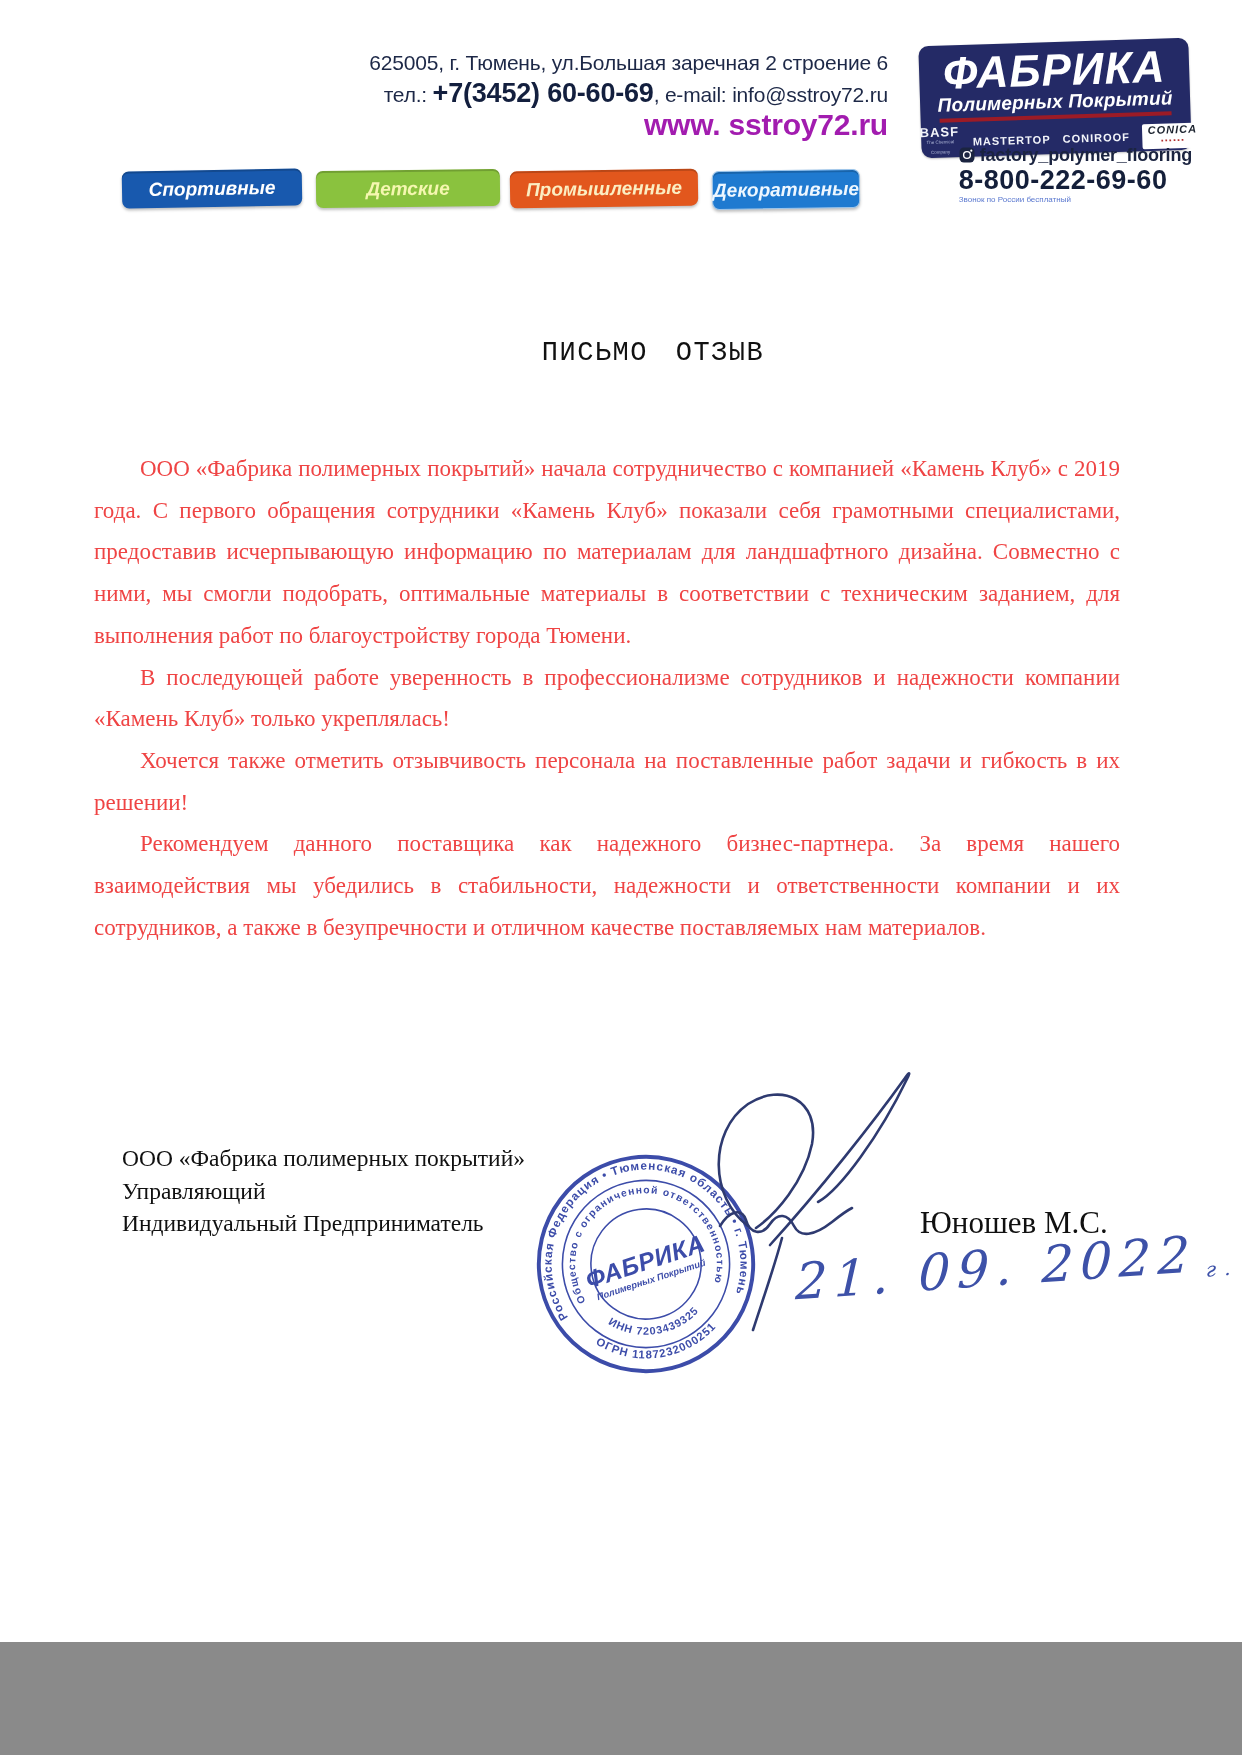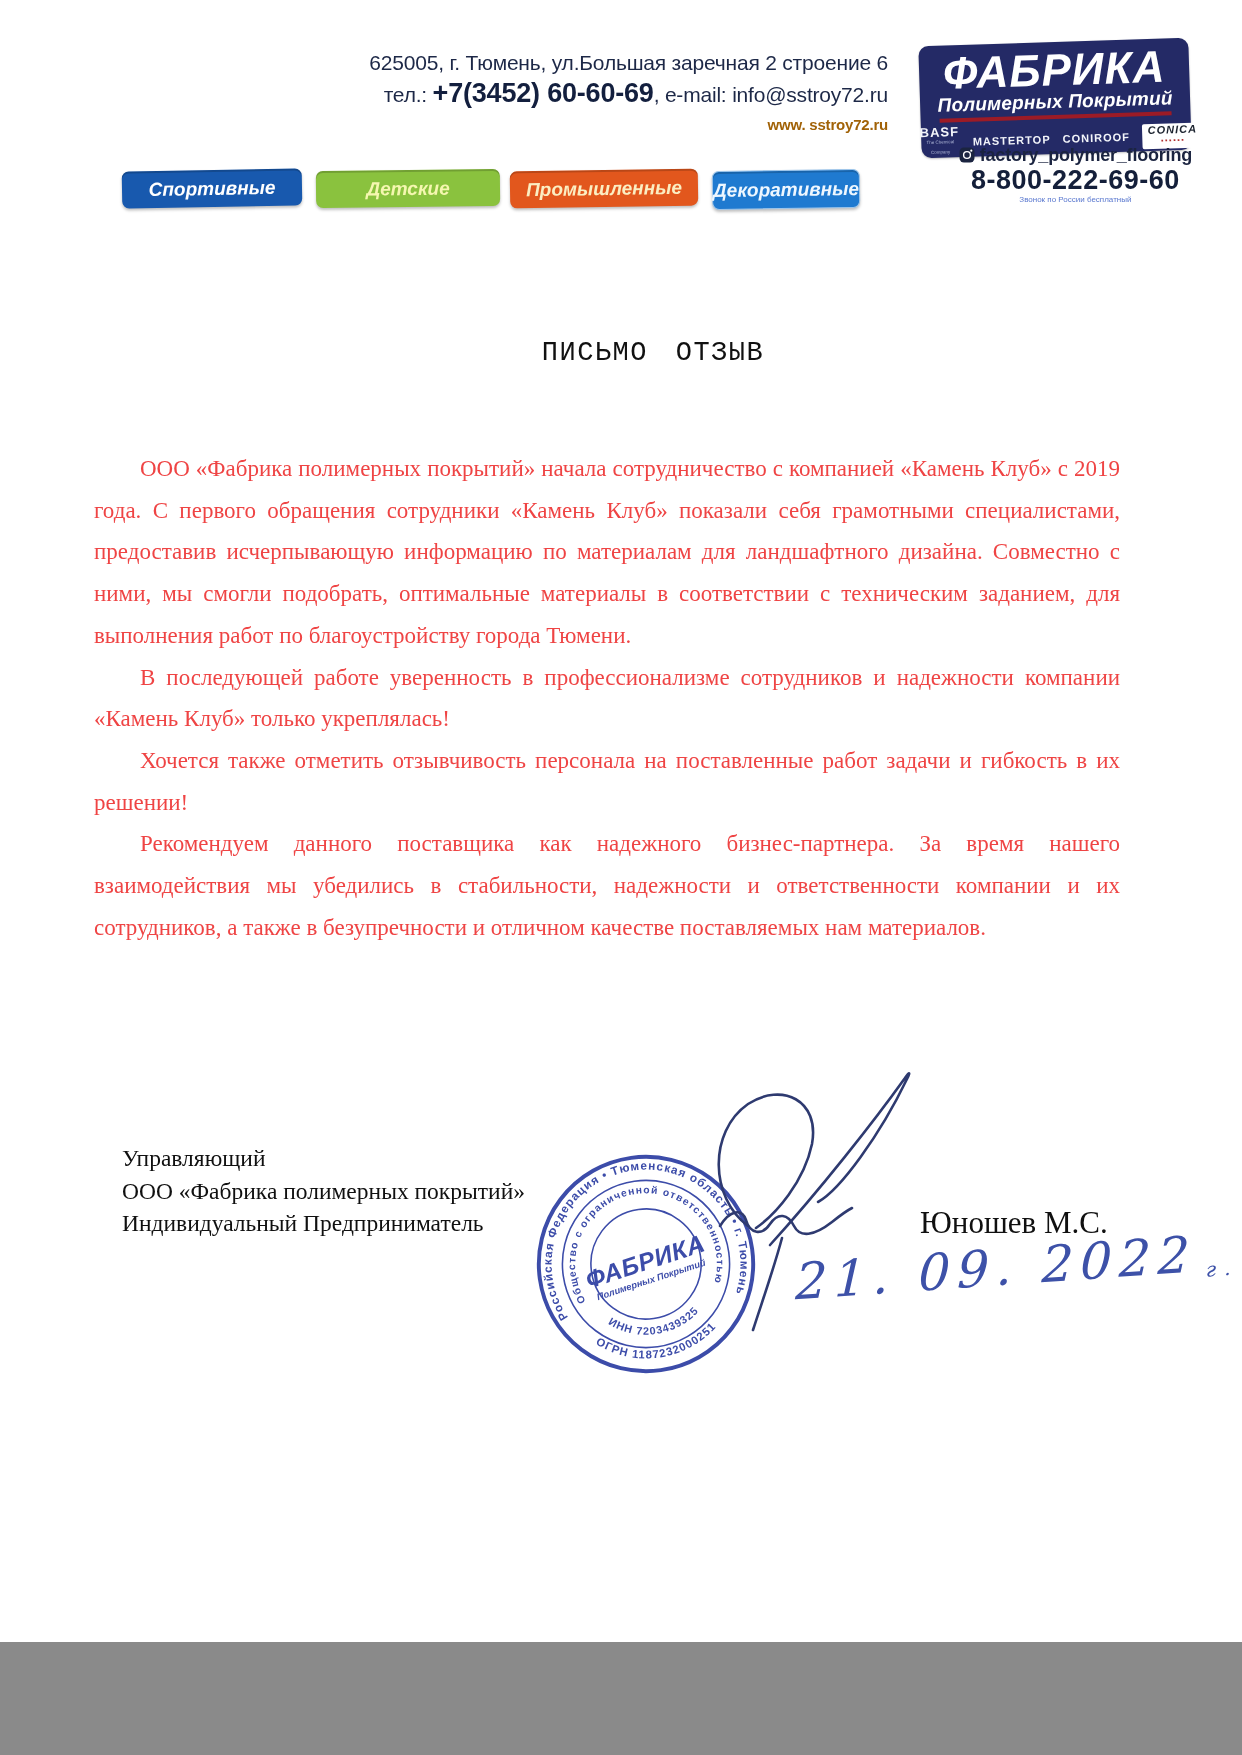--- a/index.html
+++ b/index.html
@@ -8,21 +8,21 @@
     margin:0 auto;overflow:hidden;
     font-family:"Liberation Serif",serif;color:#141414;
   }
   
   .contact{
     position:absolute;right:354px;top:48px;text-align:right;
     font-family:"Liberation Sans",sans-serif;color:#1d2847;
     font-size:21px;line-height:30px;letter-spacing:-0.2px;white-space:nowrap;
   }
   .contact .tel-line b{font-size:27px;color:#131f3e;}
-  .contact .site{font-weight:bold;font-size:15px;color:#a16207;}
+  .contact .site{font-weight:bold;font-size:30px;color:#a21caf;}
 
   .logo{
     position:absolute;left:920px;top:42px;width:270px;height:112px;
     background:#242a66;border-radius:10px;transform:rotate(-1.8deg);
     box-shadow:0 1px 2px rgba(0,0,0,.25);
     font-family:"Liberation Sans",sans-serif;text-align:center;color:#fff;
   }
   .logo-title{
     margin-top:6px;font-size:44px;line-height:44px;font-weight:bold;font-style:italic;
     letter-spacing:1px;transform:scaleY(1.02);
@@ -35,21 +35,21 @@
   .basf-sq{display:inline-block;width:9px;height:9px;background:#fff;}
   .basf-wrap{display:inline-flex;flex-direction:column;align-items:flex-start;line-height:10px;}
   .brand-caption{font-size:4.5px;font-weight:normal;letter-spacing:0;color:#aeb6d6;}
   .brand.conica{
     background:#fff;color:#1d2430;font-style:italic;border-radius:2px;
     padding:1px 6px 2px 6px;line-height:11px;display:inline-flex;flex-direction:column;align-items:center;
   }
   .conica-sub{font-size:3.5px;color:#b03030;font-style:normal;letter-spacing:.5px;}
 
   .right-stack{
-    position:absolute;right:50px;top:146px;text-align:center;
+    position:absolute;right:50px;top:146px;text-align:left;
     font-family:"Liberation Sans",sans-serif;color:#1b2440;
   }
   .insta{font-size:18px;line-height:19px;font-weight:bold;letter-spacing:-0.2px;}
   .insta svg{vertical-align:-2px;margin-right:5px;}
   .hotline{font-size:27px;line-height:30px;font-weight:bold;color:#141f3a;letter-spacing:.5px;}
   .hotline-note{font-size:8px;line-height:9px;color:#5a78cf;filter:blur(.3px);}
 
   .cat{
     position:absolute;top:170px;height:37px;border-radius:7px;
     font-family:"Liberation Sans",sans-serif;font-style:italic;font-weight:bold;font-size:19px;
@@ -142,22 +142,22 @@
 
   <h1 class="title">ПИСЬМО ОТЗЫВ</h1>
   <div class="body-text">
     <p>ООО «Фабрика полимерных покрытий» начала сотрудничество с компанией «Камень Клуб» с 2019 года. С первого обращения сотрудники «Камень Клуб» показали себя грамотными специалистами, предоставив исчерпывающую информацию по материалам для ландшафтного дизайна. Совместно с ними, мы смогли подобрать, оптимальные материалы в соответствии с техническим заданием, для выполнения работ по благоустройству города Тюмени.</p>
     <p>В последующей работе уверенность в профессионализме сотрудников и надежности компании «Камень Клуб» только укреплялась!</p>
     <p>Хочется также отметить отзывчивость персонала на поставленные работ задачи и гибкость в их решении!</p>
     <p>Рекомендуем данного поставщика как надежного бизнес-партнера. За время нашего взаимодействия мы убедились в стабильности, надежности и ответственности компании и их сотрудников, а также в безупречности и отличном качестве поставляемых нам материалов.</p>
   </div>
 
   <div class="sig-block">
+    <div>ООО «Фабрика полимерных покрытий»</div>
     <div>Управляющий</div>
-    <div>ООО «Фабрика полимерных покрытий»</div>
     <div>Индивидуальный Предприниматель</div>
   </div>
 
   <div class="stamp-wrap">
     <svg width="236" height="236" viewBox="0 0 240 240">
       <defs>
         <path id="ring-outer-top" d="M120 216 A96 96 0 1 1 120 24 A96 96 0 1 1 120 216"></path>
         <path id="ring-outer-bottom" d="M24 120 A96 96 0 0 0 216 120"></path>
         <path id="ring-inner-top" d="M120 192 A72 72 0 1 1 120 48 A72 72 0 1 1 120 192"></path>
         <path id="ring-inner-bottom" d="M48 120 A72 72 0 0 0 192 120"></path>

